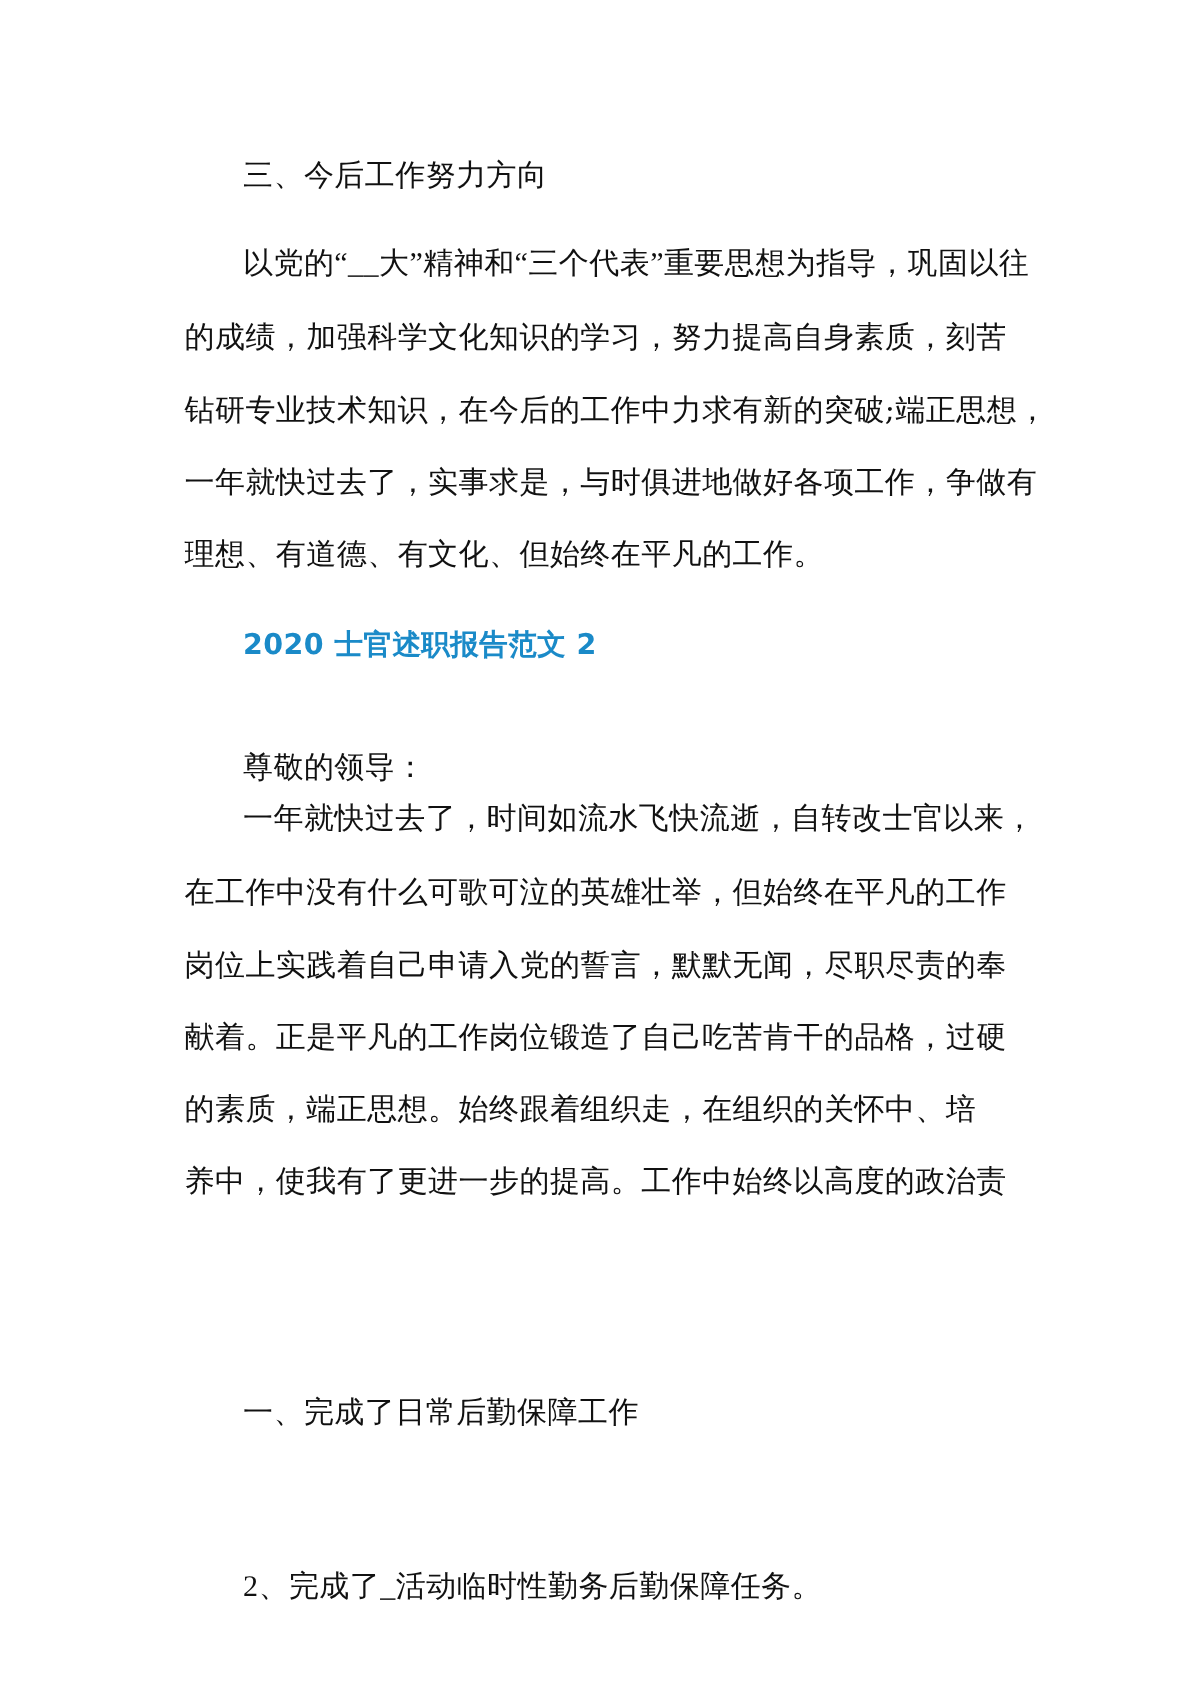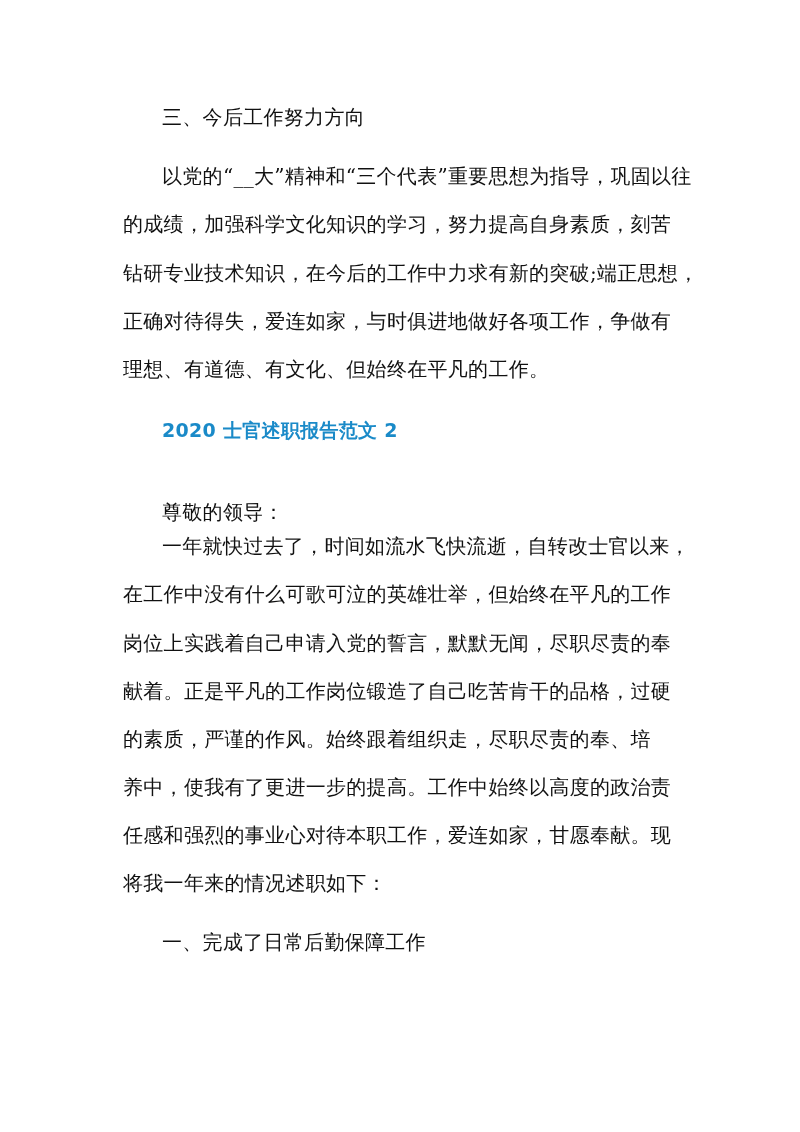--- a/index.html
+++ b/index.html
@@ -10,49 +10,48 @@
       color: #111111;
     }
     .line {
       position: absolute;
       left: 123px;
       font-size: 20px;
       line-height: 26px;
       white-space: nowrap;
       letter-spacing: 0.3px;
     }
-    .indent { left: 162px; }
+    .indent { left: 162px; font-family: Liberation Serif, serif; }
     .heading {
       color: #1a8ac8;
       font-family: "DejaVu Sans", "Liberation Sans", sans-serif;
       font-weight: bold;
       font-size: 19px;
       text-align: right;
     }
   </style>
 </head>
 <body>
 
 <div class="page">
   <div class="line indent" style="top:104px">三、今后工作努力方向</div>
 
   <div class="line" style="top:211px">的成绩，加强科学文化知识的学习，努力提高自身素质，刻苦</div>
   <div class="line indent" style="top:163px">以党的“__大”精神和“三个代表”重要思想为指导，巩固以往</div>
   <div class="line" style="top:260px">钻研专业技术知识，在今后的工作中力求有新的突破;端正思想，</div>
-  <div class="line" style="top:308px">正确对待得失，爱连如家，与时俱进地做好各项工作，争做有</div>
+  <div class="line" style="top:308px">一年就快过去了，实事求是，与时俱进地做好各项工作，争做有</div>
   <div class="line" style="top:356px">理想、有道德、有文化、但始终在平凡的工作。</div>
 
   <div class="line indent heading" style="top:417px">2020 士官述职报告范文 2</div>
 
   <div class="line indent" style="top:499px">尊敬的领导：</div>
 
   <div class="line indent" style="top:533px">一年就快过去了，时间如流水飞快流逝，自转改士官以来，</div>
   <div class="line" style="top:581px">在工作中没有什么可歌可泣的英雄壮举，但始终在平凡的工作</div>
   <div class="line" style="top:630px">岗位上实践着自己申请入党的誓言，默默无闻，尽职尽责的奉</div>
   <div class="line" style="top:678px">献着。正是平凡的工作岗位锻造了自己吃苦肯干的品格，过硬</div>
-  <div class="line" style="top:726px">的素质，严谨的作风。始终跟着组织走，尽职尽责的奉、培</div>
+  <div class="line" style="top:726px">的素质，端正思想。始终跟着组织走，在组织的关怀中、培</div>
   <div class="line" style="top:774px">养中，使我有了更进一步的提高。工作中始终以高度的政治责</div>
-  <div class="line" style="top:822px">任感和强烈的事业心对待本职工作，爱连如家，甘愿奉献。现</div>
-  <div class="line" style="top:870px">将我一年来的情况述职如下：</div>
 
   <div class="line indent" style="top:929px">一、完成了日常后勤保障工作</div>
 
+  <div class="line indent" style="top:1045px">2、完成了_活动临时性勤务后勤保障任务。</div>
 </div>
 
 </body></html>

